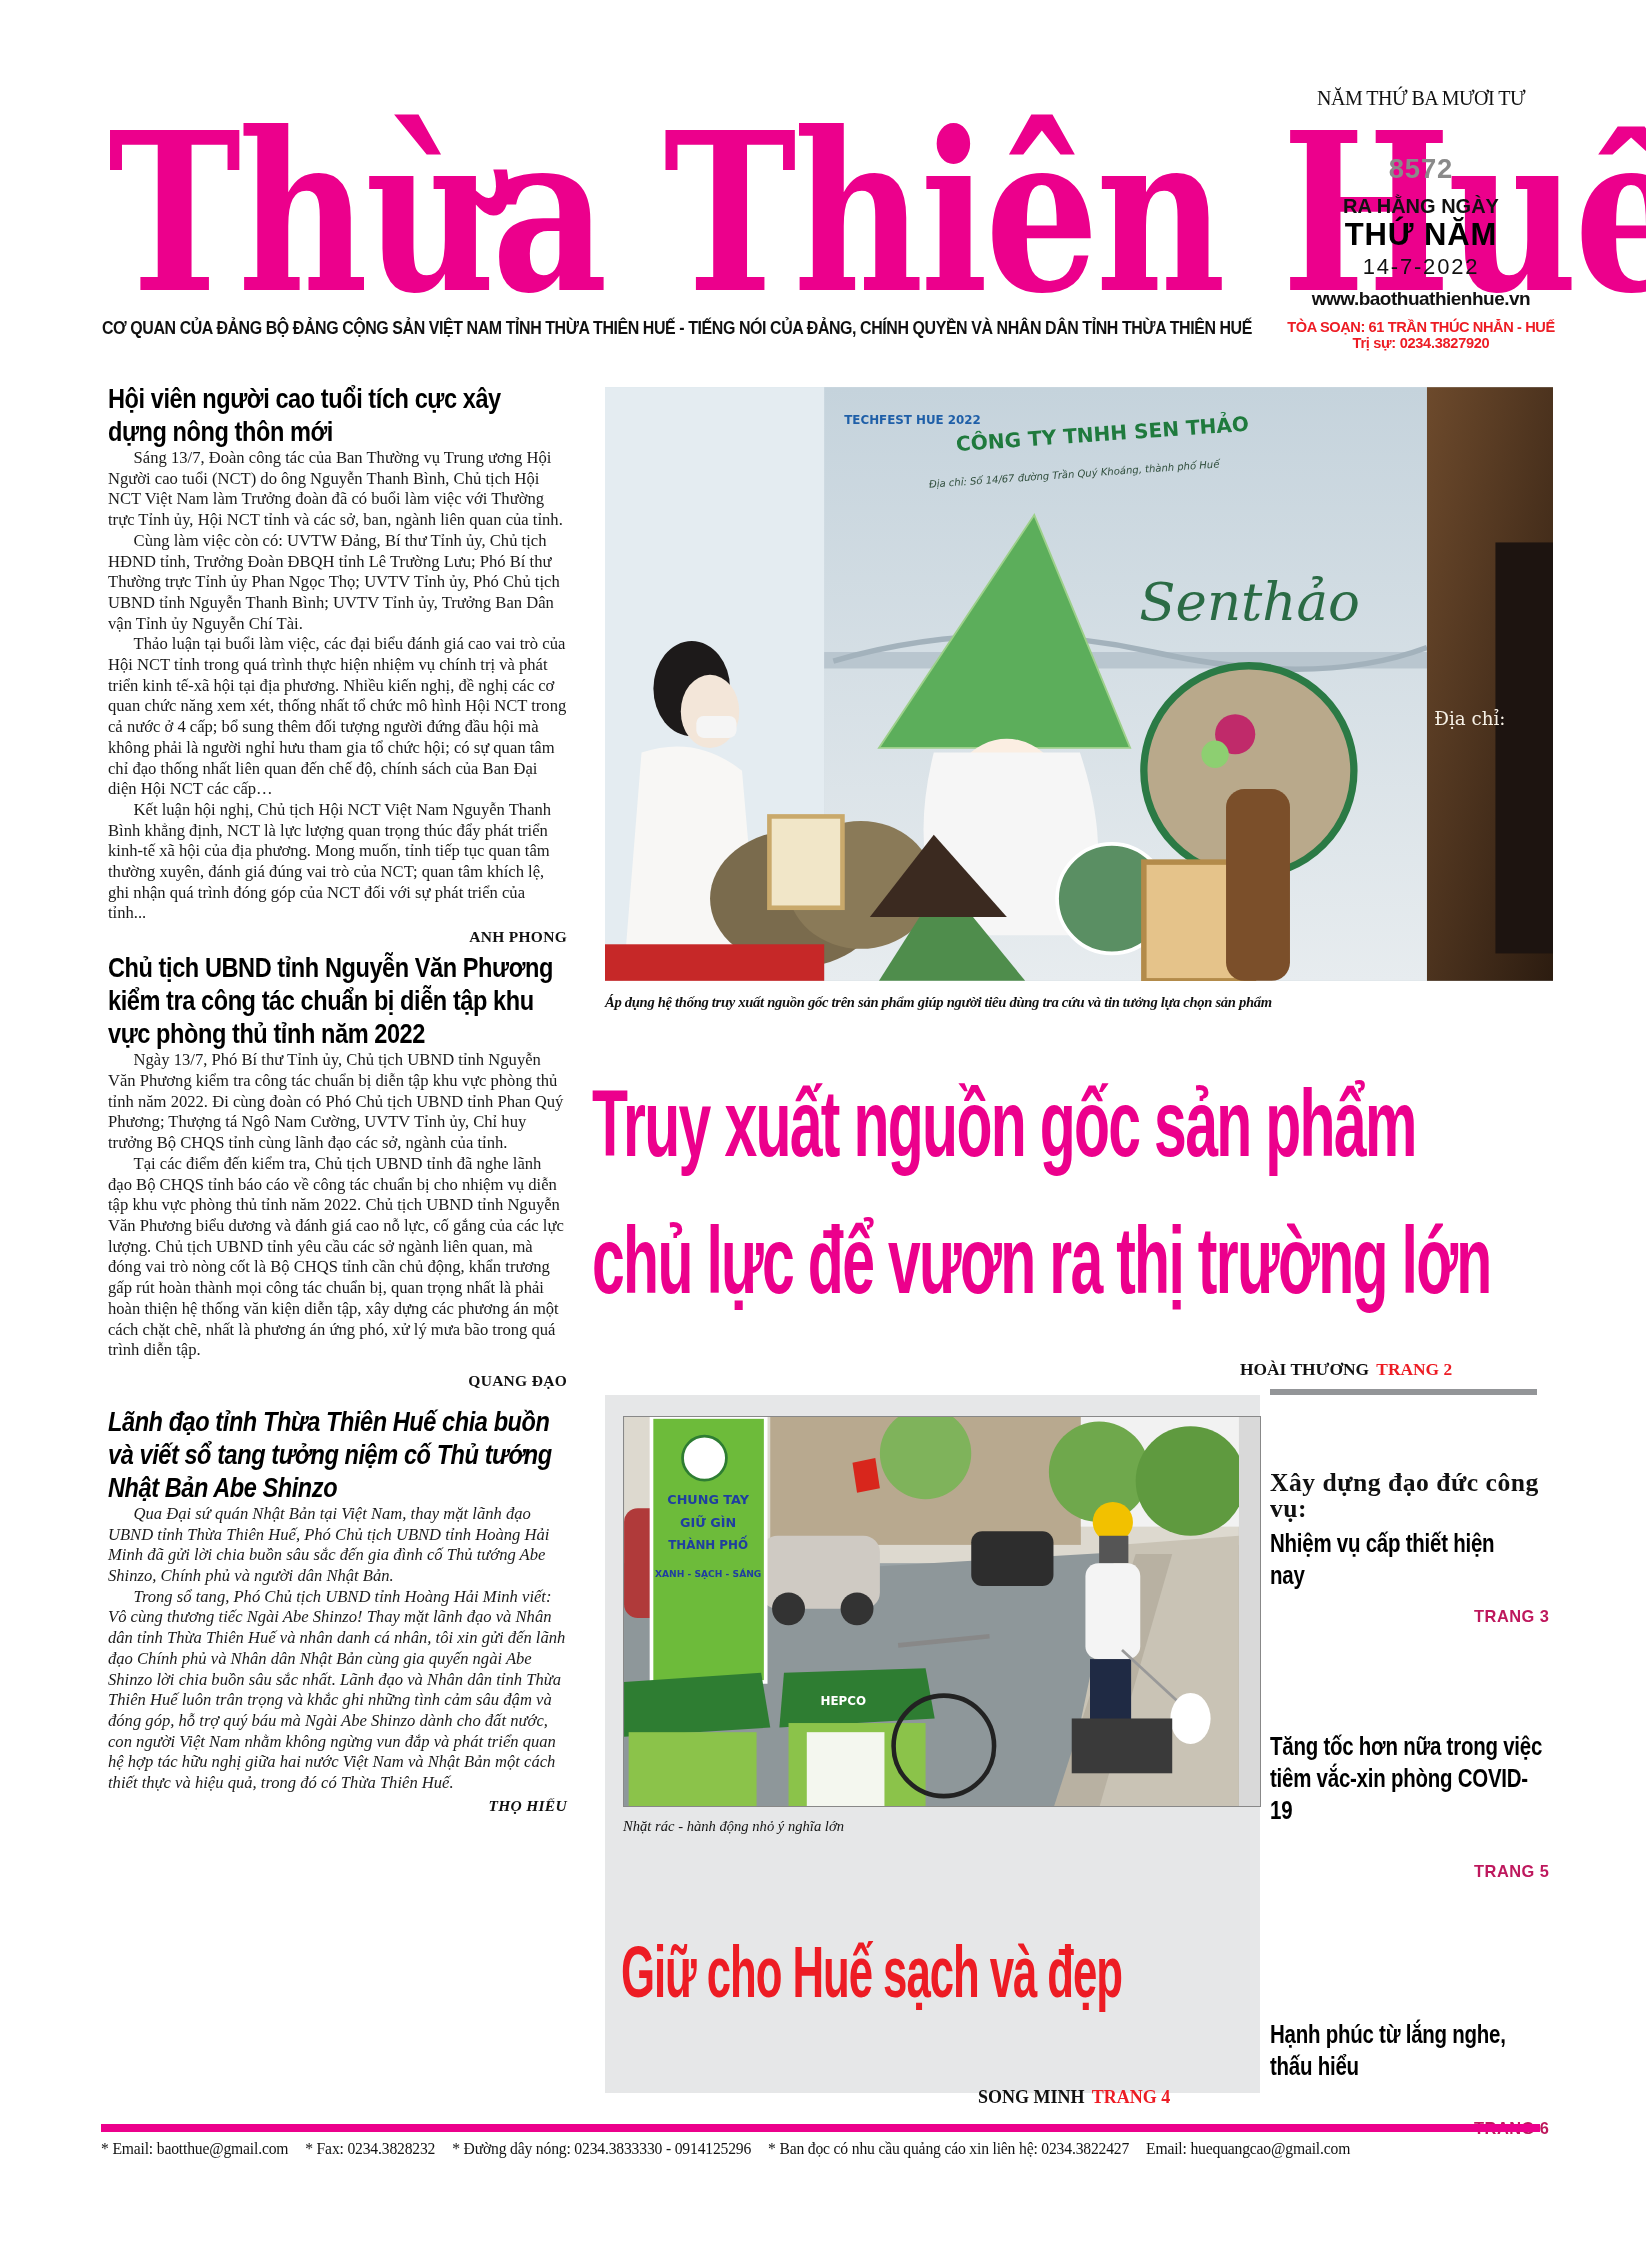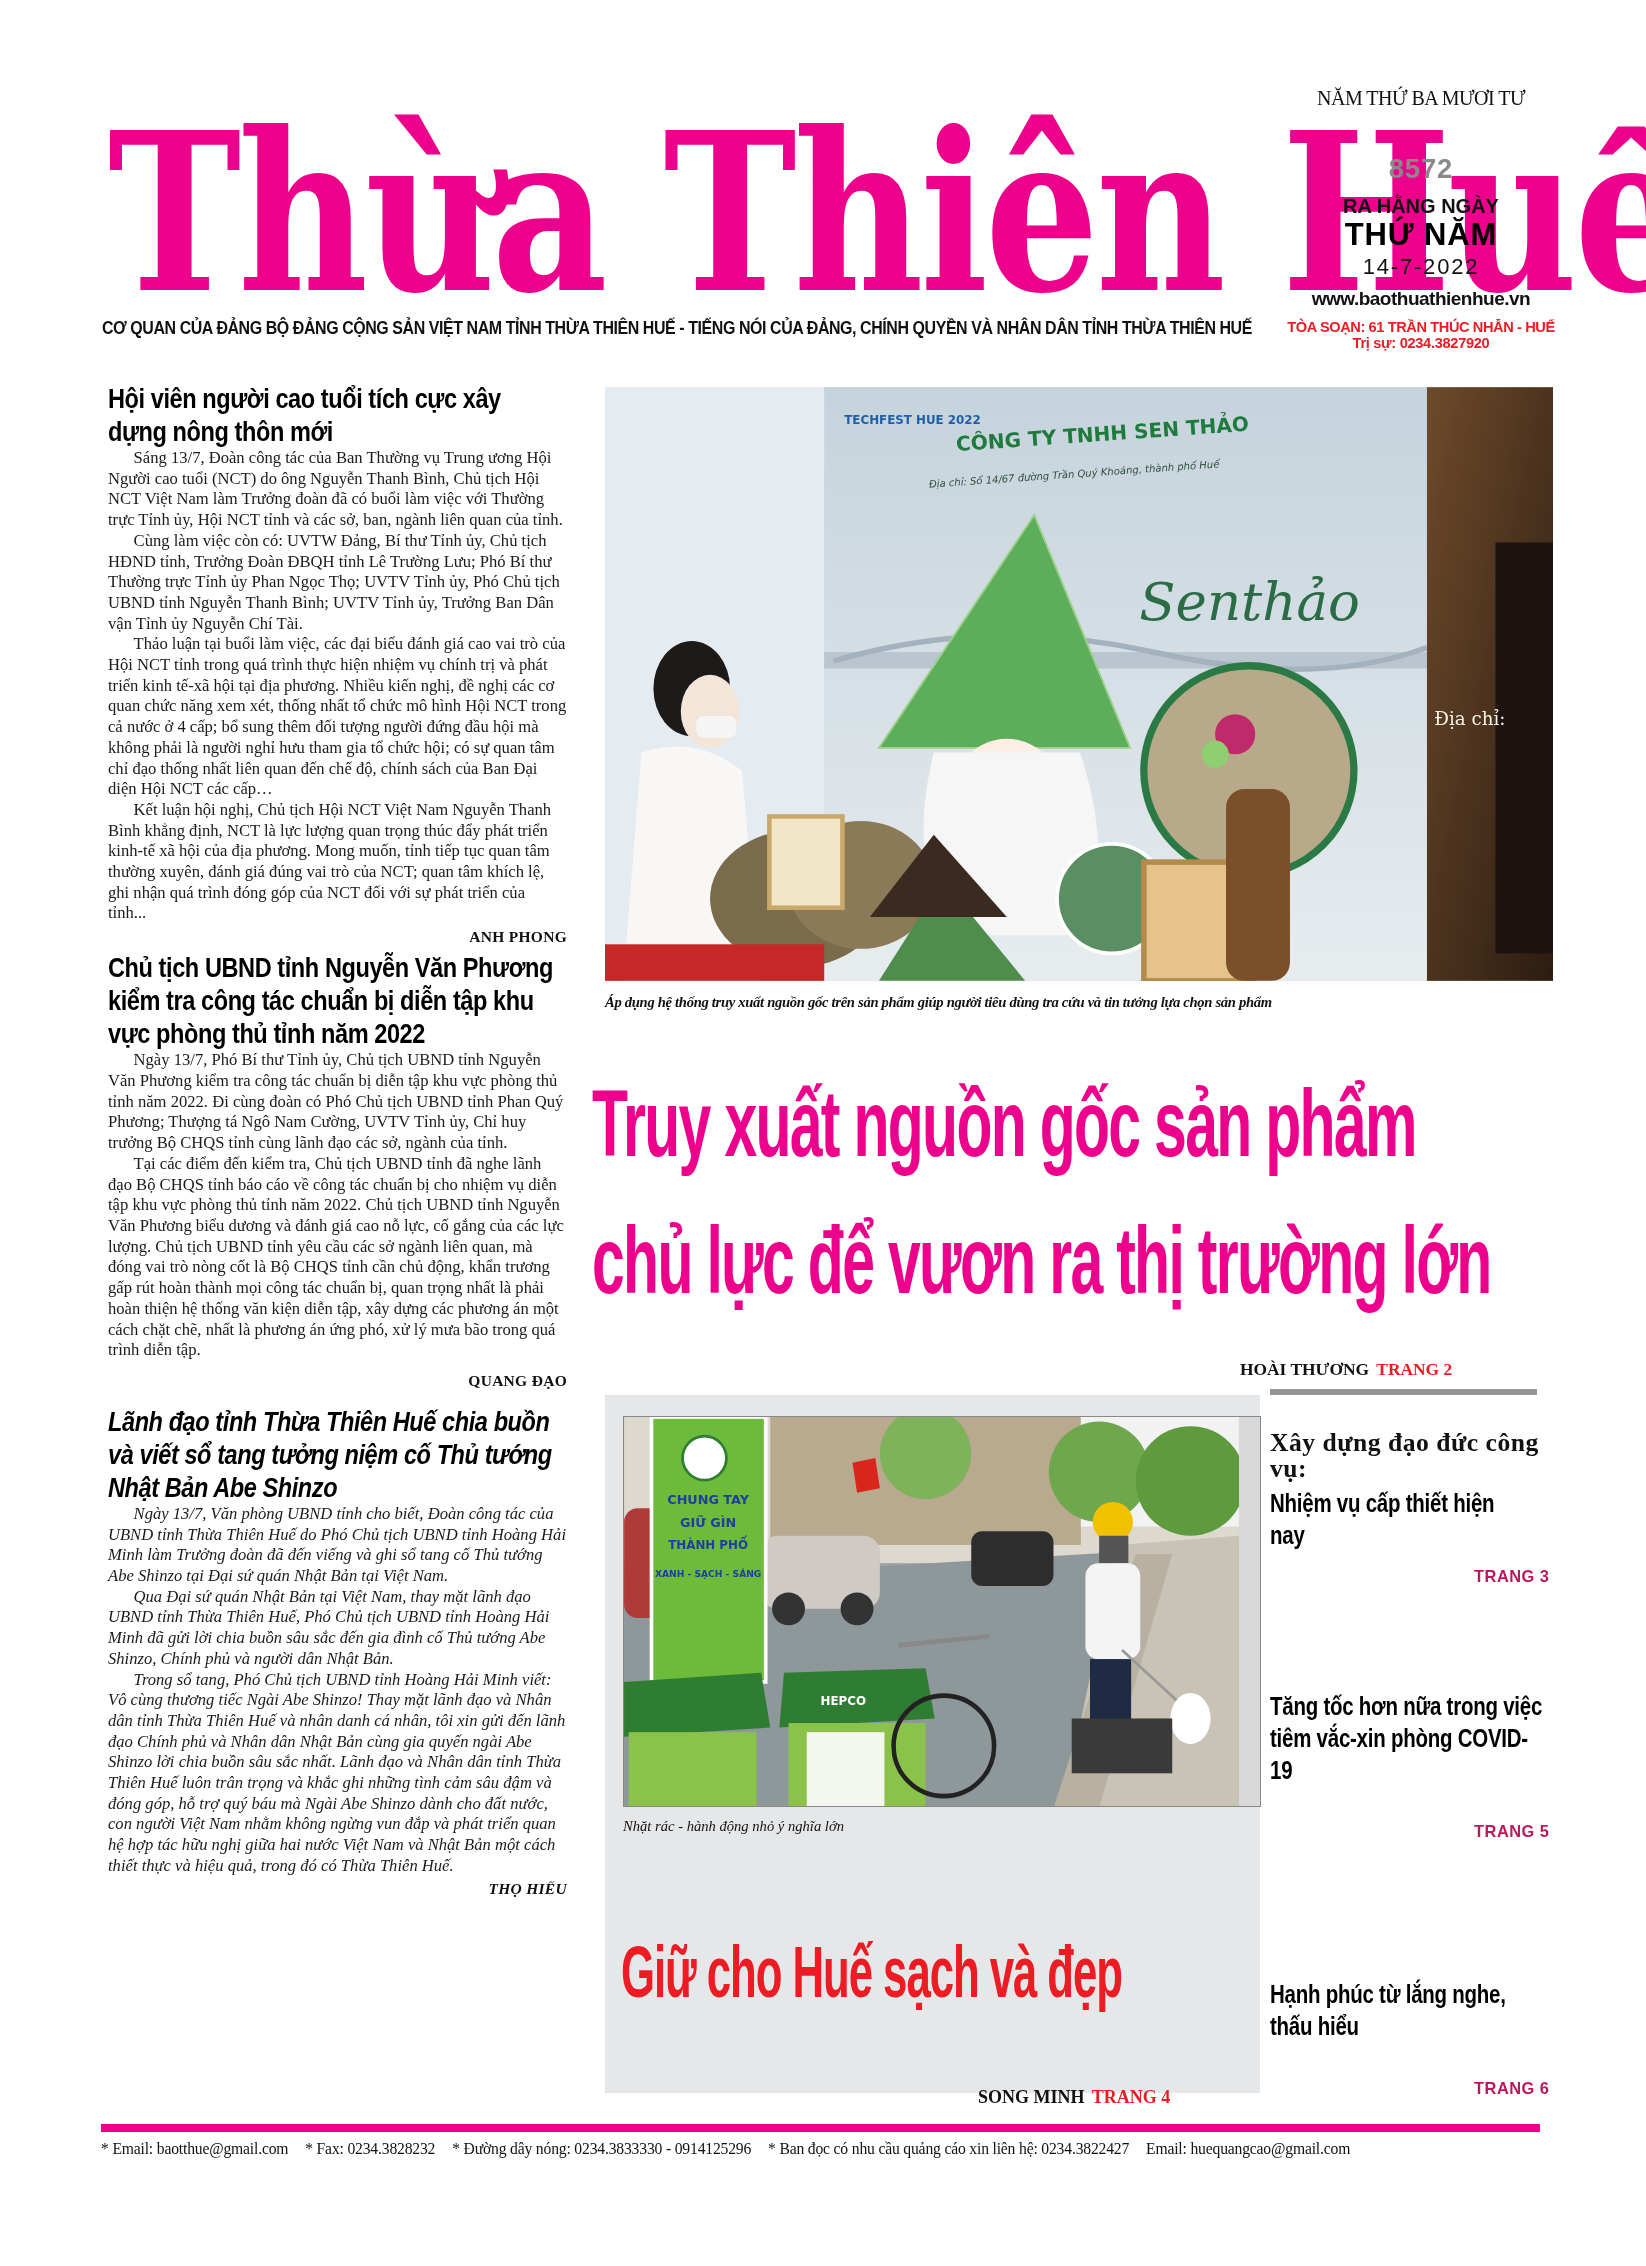--- a/index.html
+++ b/index.html
@@ -56,21 +56,21 @@
   .grey-box { position: absolute; left: 605px; top: 1395px; width: 655px; height: 698px; background: #e6e7e8; }
   .photo2 { position: absolute; left: 623px; top: 1416px; width: 638px; height: 391px; overflow: hidden; background: #d9d9d9; border: 0.9px solid #888; }
   .photo2-caption { position: absolute; left: 623px; top: 1818px; font-style: italic; font-size: 14.6px; font-family: "Liberation Serif", serif; }
   .box-head {
     position: absolute; left: 621px; top: 1926px; font-family: "Liberation Sans", sans-serif; font-weight: bold; color: #ed1c24;
     font-size: 73px; line-height: 91px; letter-spacing: -1.8px; transform: scaleX(0.6); transform-origin: left top; white-space: nowrap;
   }
   .box-byline { position: absolute; left: 978px; top: 2057px; font-family: "Liberation Serif", serif; font-weight: bold; font-size: 18px; white-space: nowrap; margin-top: 30px;}
   .box-byline .pg { color: #ed1c24; margin-left: 7.3px; }
 
-  .teaser { position: absolute; left: 1270px; width: 274px; }
+  .teaser { position: absolute; left: 1270px; width: 274px; margin-top: 40px; }
   .teaser-lead { font-family: "Liberation Serif", serif; font-weight: bold; font-size: 25.6px; line-height: 25.6px; letter-spacing: 0.5px;}
   .teaser-title {
     font-family: "Liberation Sans", sans-serif; font-weight: bold; font-size: 25.6px; line-height: 32px;
     transform: scaleX(0.8); transform-origin: left top; width: 347px; letter-spacing: -0.3px; color: #000;
   }
   .teaser-page {
     position: absolute; right: -5.5px; font-family: "Liberation Sans", sans-serif; font-weight: 900; font-size: 16.4px; color: #be185d; letter-spacing: 0.5px;
   }
 
   .footer-rule { position: absolute; left: 101px; top: 2124px; width: 1439px; height: 8.2px; background: #ec008c; }
@@ -114,21 +114,20 @@
     <div class="art-body">
       <p>Ngày 13/7, Phó Bí thư Tỉnh ủy, Chủ tịch UBND tỉnh Nguyễn Văn Phương kiểm tra công tác chuẩn bị diễn tập khu vực phòng thủ tỉnh năm 2022. Đi cùng đoàn có Phó Chủ tịch UBND tỉnh Phan Quý Phương; Thượng tá Ngô Nam Cường, UVTV Tỉnh ủy, Chỉ huy trưởng Bộ CHQS tỉnh cùng lãnh đạo các sở, ngành của tỉnh.</p>
       <p>Tại các điểm đến kiểm tra, Chủ tịch UBND tỉnh đã nghe lãnh đạo Bộ CHQS tỉnh báo cáo về công tác chuẩn bị cho nhiệm vụ diễn tập khu vực phòng thủ tỉnh năm 2022. Chủ tịch UBND tỉnh Nguyễn Văn Phương biểu dương và đánh giá cao nỗ lực, cố gắng của các lực lượng. Chủ tịch UBND tỉnh yêu cầu các sở ngành liên quan, mà đóng vai trò nòng cốt là Bộ CHQS tỉnh cần chủ động, khẩn trương gấp rút hoàn thành mọi công tác chuẩn bị, quan trọng nhất là phải hoàn thiện hệ thống văn kiện diễn tập, xây dựng các phương án một cách chặt chẽ, nhất là phương án ứng phó, xử lý mưa bão trong quá trình diễn tập.</p>
     </div>
     <div class="byline" style="margin-top:11px;">QUANG ĐẠO</div>
   </article>
 
   <article style="margin-top:15px;font-style:italic;">
     <h2 class="art-head">Lãnh đạo tỉnh Thừa Thiên Huế chia buồn và viết sổ tang tưởng niệm cố Thủ tướng Nhật Bản Abe Shinzo</h2>
     <div class="art-body">
-      <p>Ngày 13/7, Văn phòng UBND tỉnh cho biết, Đoàn công tác của UBND tỉnh Thừa Thiên Huế do Phó Chủ tịch UBND tỉnh Hoàng Hải Minh làm Trưởng đoàn đã đến viếng và ghi sổ tang cố Thủ tướng Abe Shinzo tại Đại sứ quán Nhật Bản tại Việt Nam.</p>
       <p>Qua Đại sứ quán Nhật Bản tại Việt Nam, thay mặt lãnh đạo UBND tỉnh Thừa Thiên Huế, Phó Chủ tịch UBND tỉnh Hoàng Hải Minh đã gửi lời chia buồn sâu sắc đến gia đình cố Thủ tướng Abe Shinzo, Chính phủ và người dân Nhật Bản.</p>
       <p>Trong sổ tang, Phó Chủ tịch UBND tỉnh Hoàng Hải Minh viết: Vô cùng thương tiếc Ngài Abe Shinzo! Thay mặt lãnh đạo và Nhân dân tỉnh Thừa Thiên Huế và nhân danh cá nhân, tôi xin gửi đến lãnh đạo Chính phủ và Nhân dân Nhật Bản cùng gia quyến ngài Abe Shinzo lời chia buồn sâu sắc nhất. Lãnh đạo và Nhân dân tỉnh Thừa Thiên Huế luôn trân trọng và khắc ghi những tình cảm sâu đậm và đóng góp, hỗ trợ quý báu mà Ngài Abe Shinzo dành cho đất nước, con người Việt Nam nhằm không ngừng vun đắp và phát triển quan hệ hợp tác hữu nghị giữa hai nước Việt Nam và Nhật Bản một cách thiết thực và hiệu quả, trong đó có Thừa Thiên Huế.</p>
     </div>
     <div class="byline">THỌ HIẾU</div>
   </article>
 </div>
 
 <div class="photo1">
   <svg width="948" height="594" viewBox="0 0 1038 650">
     <defs>

